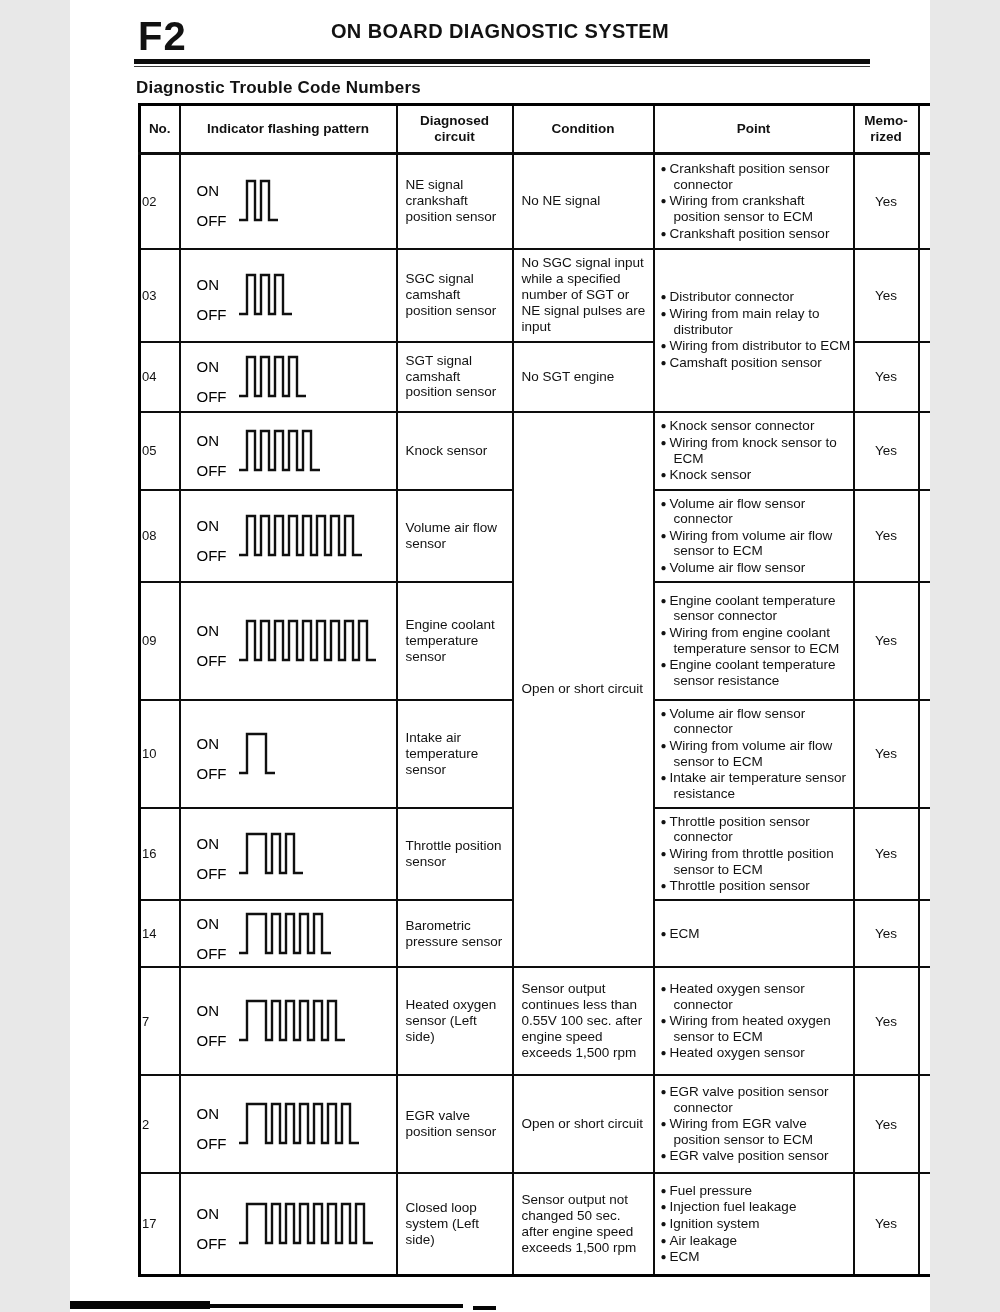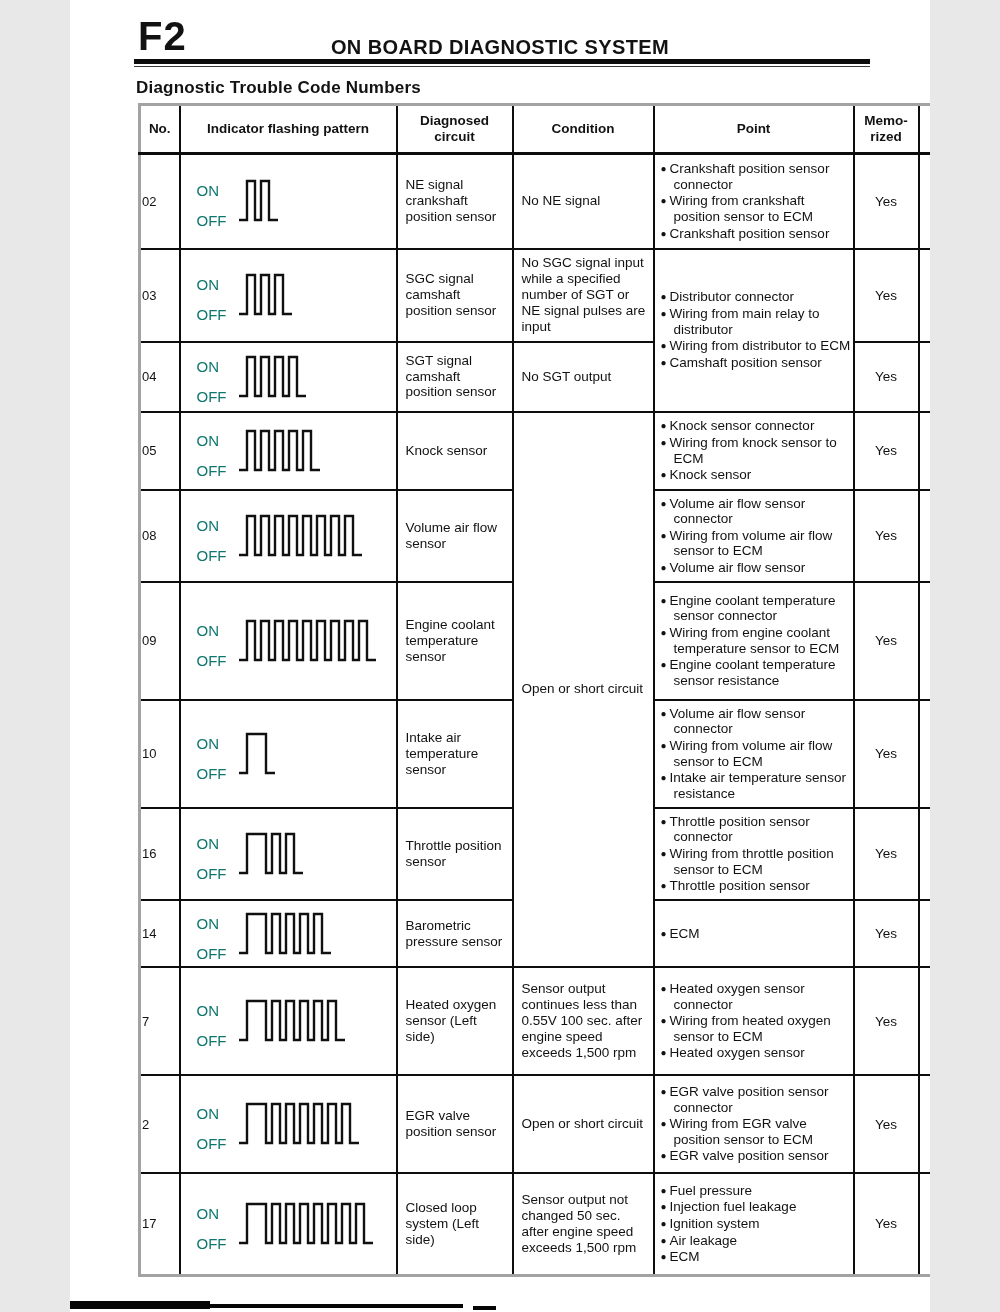--- a/index.html
+++ b/index.html
@@ -3,28 +3,28 @@
 <meta charset="utf-8">
 <style>
   html,body{margin:0;padding:0;background:#e8e8e8;}
   .page{
     position:relative;width:860px;height:1312px;background:#ffffff;
     font-family:"Liberation Sans", sans-serif;color:#121212;overflow:hidden;
     margin:0 auto;
   }
   
   .hdr-code{position:absolute;left:68px;top:14px;font-size:40px;font-weight:bold;letter-spacing:1px;}
-  .hdr-title{position:absolute;left:65px;right:65px;top:36px;text-align:center;font-size:20px;font-weight:bold;letter-spacing:.4px;}
+  .hdr-title{position:absolute;left:65px;right:65px;top:20px;text-align:center;font-size:20px;font-weight:bold;letter-spacing:.4px;}
   .hdr-rule{position:absolute;left:64px;right:60px;top:59px;height:5px;background:#0c0c0c;}
   .hdr-rule2{position:absolute;left:64px;right:60px;top:66px;height:1px;background:#3a3a3a;}
   .section-title{position:absolute;left:66px;top:78px;font-size:17px;font-weight:bold;letter-spacing:.2px;}
   
   table.dtc{
     position:absolute;left:68px;top:103px;border-collapse:collapse;table-layout:fixed;
-    width:841px;border:3px solid #a3a3a3;
+    width:841px;border:3px solid #000000;
   }
   table.dtc th, table.dtc td{
     border:2px solid #0d0d0d;vertical-align:middle;overflow:hidden;
   }
   table.dtc th{
     font-size:13.5px;font-weight:bold;text-align:center;padding:3px 2px;height:40px;
     border-bottom:3px solid #0d0d0d;line-height:1.15;
   }
   col.c-no{width:40px;}  col.c-pat{width:217px;} col.c-cir{width:116px;}
   col.c-con{width:141px;} col.c-pnt{width:200px;} col.c-mem{width:65px;} col.c-pag{width:62px;}
@@ -32,21 +32,21 @@
   td.circuit, td.cond{font-size:13.5px;line-height:1.18;padding:4px 4px 4px 8px;text-align:left;}
   td.mem, td.pag{font-size:13.5px;text-align:center;}
   td.point{padding:4px 2px 4px 6px;margin-top:46px;}
   ul.points{margin:0;padding:0;list-style:none;font-size:13.5px;line-height:1.16;}
   ul.points li{padding-left:13px;text-indent:-13px;margin:1px 0;}
   ul.points li .blt{font-size:10px;vertical-align:1px;padding-right:3px;}
   
   td.pattern{padding:2px 0 2px 0;}
   .pat-wrap{display:flex;align-items:flex-end;gap:9px;padding-left:16px;}
   .pat-labels{display:flex;flex-direction:column;justify-content:space-between;height:56px;
-     font-size:15px;color:#0f766e;}
+     font-size:15px;color:#000000;}
   .pat-labels .on{padding-top:9px;}
   .pat-labels .off{padding-bottom:0px;}
   .wave{display:block;margin-bottom:3px;}
   
   .footer-page{position:absolute;left:68px;top:1310px;font-size:19px;font-weight:bold;letter-spacing:.5px;}
   .edge-line{position:absolute;left:930px;top:104px;width:2px;height:1130px;background:#1c1c1c;opacity:.85;}
   .artifact-a{position:absolute;left:0;top:1301px;width:140px;height:8px;background:#050505;}
   .artifact-b{position:absolute;left:128px;top:1304px;width:265px;height:4px;background:#050505;}
   .artifact-c{position:absolute;left:403px;top:1306px;width:23px;height:4px;background:#050505;}
 </style>
@@ -141,21 +141,21 @@
               <div class="pat-labels">
                 <span class="on">ON</span>
                 <span class="off">OFF</span>
               </div>
               <svg width="73" height="52" viewBox="0 0 73 52" class="wave">
                 <path d="M3 46 L11 46 L11 7 L19 7 L19 46 L25 46 L25 7 L33 7 L33 46 L39 46 L39 7 L47 7 L47 46 L53 46 L53 7 L61 7 L61 46 L67 46 L70 46" fill="none" stroke="#101010" stroke-width="2.4"></path>
               </svg>
             </div>
           </td>
           <td class="circuit">SGT signal camshaft position sensor</td>
-          <td class="cond">No SGT output</td>
+          <td class="cond">No SGT engine</td>
           <td class="mem">Yes</td>
           <td class="pag">F2–78</td>
         </tr>
         <tr style="height: 78px;">
           <td class="no">05</td>
           <td class="pattern">
             <div class="pat-wrap">
               <div class="pat-labels">
                 <span class="on">ON</span>
                 <span class="off">OFF</span>

